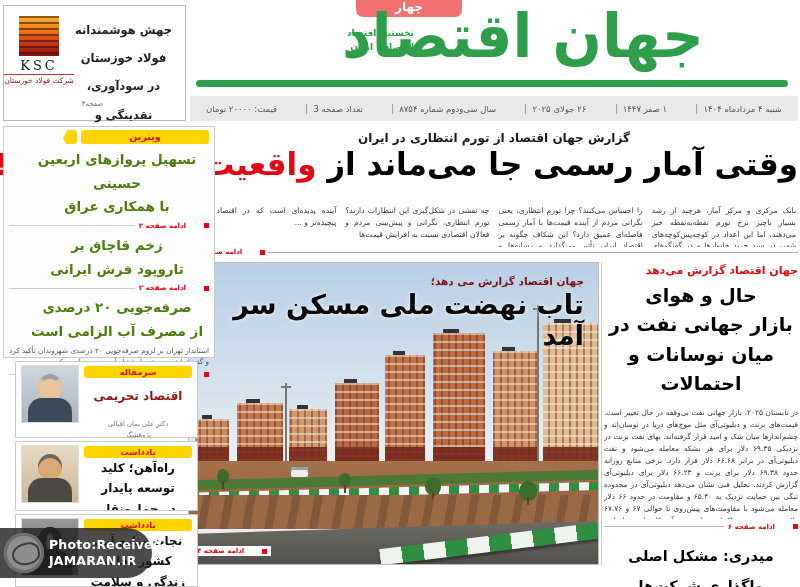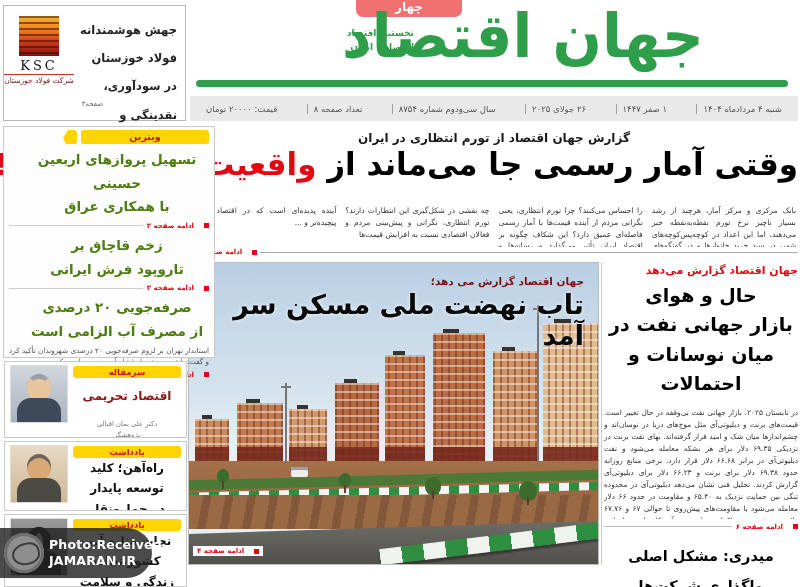--- a/index.html
+++ b/index.html
@@ -23,40 +23,40 @@
   #dateline { position:absolute; left:190px; top:96px; width:608px; height:25px; background:#e9e9e9;
     display:flex; align-items:center; justify-content:space-between; padding:0 10px;
     font-size:8.5px; color:#555; }
   .dl-item { white-space:nowrap; padding:0 6px; }
   .dl-item:not(:last-child) { border-left:1px solid #9f9f9f; }
 
   
   #ad-box { position:absolute; left:3px; top:5px; width:183px; height:116px; border:1px solid #b9b9b9;
     background:#fff; padding:6px 8px 2px 4px; }
   .ad-inner { display:flex; height:88px; }
-  .ad-text { flex:1; text-align:right; font-weight:bold; font-size:11.5px; color:#222; line-height:2.45; padding-top:4px; }
+  .ad-text { flex:1; text-align:center; font-weight:bold; font-size:11.5px; color:#222; line-height:2.45; padding-top:4px; }
   .ad-logo { width:62px; display:flex; flex-direction:column; align-items:center; padding-top:4px; }
   .ad-logo-mark { width:40px; height:40px; background:
       repeating-linear-gradient(to bottom, rgba(60,10,5,.55) 0 2px, transparent 2px 6px),
       linear-gradient(to bottom,#f7b733 0%, #ef7d1d 35%, #c4331b 70%, #7e120d 100%); }
   .ad-logo-ksc { font-family:"DejaVu Serif", serif; font-size:13px; letter-spacing:3px; color:#111; margin-top:2px; }
   .ad-logo-cap { font-size:7.5px; color:#7a1313; border-top:1px solid #b33; margin-top:1px; padding-top:1px; white-space:nowrap; }
   .ad-pageref { text-align:center; font-size:7px; color:#666; }
 
   
   #lead-kicker { position:absolute; left:190px; top:131px; width:608px; text-align:center;
     font-size:12px; font-weight:bold; color:#1a1a1a; }
   #lead-headline { position:absolute; left:190px; top:146px; width:608px; text-align:center;
     font-size:31px; font-weight:bold; color:#000; letter-spacing:-1px; white-space:nowrap; }
   #lead-headline .red { color:#e30613; }
   #lead-body { position:absolute; left:192px; top:205px; width:604px; display:flex; gap:9px;
     font-size:7.6px; color:#333; line-height:1.55; text-align:justify; height:42px; overflow:hidden; }
   #lead-body > div { flex:1; }
   #lead-rule { position:absolute; left:190px; top:252px; width:608px; border-top:1px solid #aaa; }
-  .more-link { display:inline-flex; align-items:center; gap:10px; font-size:7px; font-weight:bold; color:#e30613; white-space:nowrap; }
+  .more-link { display:inline-flex; align-items:center; gap:18px; font-size:7px; font-weight:bold; color:#e30613; white-space:nowrap; }
   .flag { width:5px; height:5px; background:#e30613; display:inline-block; }
   #lead-more { position:absolute; left:192px; top:248px; background:#fff; padding:0 3px; }
 
   
   #photo { position:absolute; left:188px; top:262px; width:411px; height:303px; border:1px solid #bbb;
     background:linear-gradient(to bottom,#b9cfe4 0%, #d7e4ee 45%, #e9eef2 60%); overflow:hidden; }
   .bldg { position:absolute; background-image:
       repeating-linear-gradient(to bottom, rgba(255,255,255,.45) 0 2px, transparent 2px 8px),
       repeating-linear-gradient(to left, rgba(110,40,25,.45) 0 2px, transparent 2px 7px); }
   .bldg::after { content:""; position:absolute; left:0; bottom:0; width:100%; height:16px; background:#76281c; opacity:.9; }
@@ -110,21 +110,21 @@
   .vitrin-bar { display:flex; align-items:center; direction:rtl; height:14px; margin-bottom:4px; }
   .vitrin-main { background:#ffd400; border-radius:3px; height:14px; flex:0 0 128px; text-align:center;
     font-size:9.5px; font-weight:bold; color:#d01414; line-height:14px; }
   .vitrin-notch { background:#ffd400; border-radius:3px; height:14px; width:14px; margin-right:4px;
     clip-path:polygon(100% 0, 100% 100%, 20% 100%, 0 55%, 35% 0); }
   .sb-title { text-align:center; font-weight:bold; color:#4d7c0f; font-size:13.5px; line-height:1.75; letter-spacing:-0.5px;margin-left:16px; }
   .sb-teaser { font-size:7.2px; color:#555; text-align:justify; line-height:1.5; margin-top:3px; }
   .sb-more { display:flex; align-items:center; gap:4px; margin:3px 0 4px; }
   .sb-more .line { flex:1; border-top:1px solid #ccc; }
 
-  .side-box { position:absolute; left:4px; width:183px; border:1px solid #c9c9c9; background:#fff; padding:3px 5px; overflow:hidden; }
+  .side-box { position:absolute; left:15px; width:183px; border:1px solid #c9c9c9; background:#fff; padding:3px 5px; overflow:hidden; }
   #box-editorial { top:361px; height:77px; }
   #box-note1 { top:441px; height:70px; }
   #box-note2 { top:514px; height:73px; }
   .box-pill { background:#ffd400; border-radius:3px; height:12px; min-width:78px; text-align:center;
     font-size:8.5px; font-weight:bold; color:#d01414; line-height:12px; margin-top:1px; }
   .box-flex { display:flex; direction:rtl; gap:5px; }
   .box-main { flex:1; text-align:center; }
   .box-title { font-weight:bold; font-size:12px; color:#111; line-height:1.7; letter-spacing:-0.4px; }
   .box-title.maroon { color:#8b1616; margin-top:8px; }
   .box-author { font-size:6.8px; color:#777; line-height:1.5; margin-top:13px; }
@@ -154,21 +154,21 @@
       <div>نخستین اقتصاد</div>
       <div>اقتصادی ایران</div>
     </div>
   </div>
 
   <div id="dateline">
     <span class="dl-item">شنبه ۴ مردادماه ۱۴۰۴</span>
     <span class="dl-item">۱ صفر ۱۴۴۷</span>
     <span class="dl-item">۲۶ جولای ۲۰۲۵</span>
     <span class="dl-item">سال سی‌ودوم شماره ۸۷۵۴</span>
-    <span class="dl-item">تعداد صفحه ۸</span>
+    <span class="dl-item">تعداد صفحه 3</span>
     <span class="dl-item">قیمت: ۲۰۰۰۰ تومان</span>
   </div>
 
   <div id="ad-box">
     <div class="ad-inner">
       <div class="ad-text">
         <div>جهش هوشمندانه فولاد خوزستان</div>
         <div>در سودآوری، نقدینگی و</div>
         <div>سرمایه‌گذاری‌های بلندمدت</div>
       </div>

